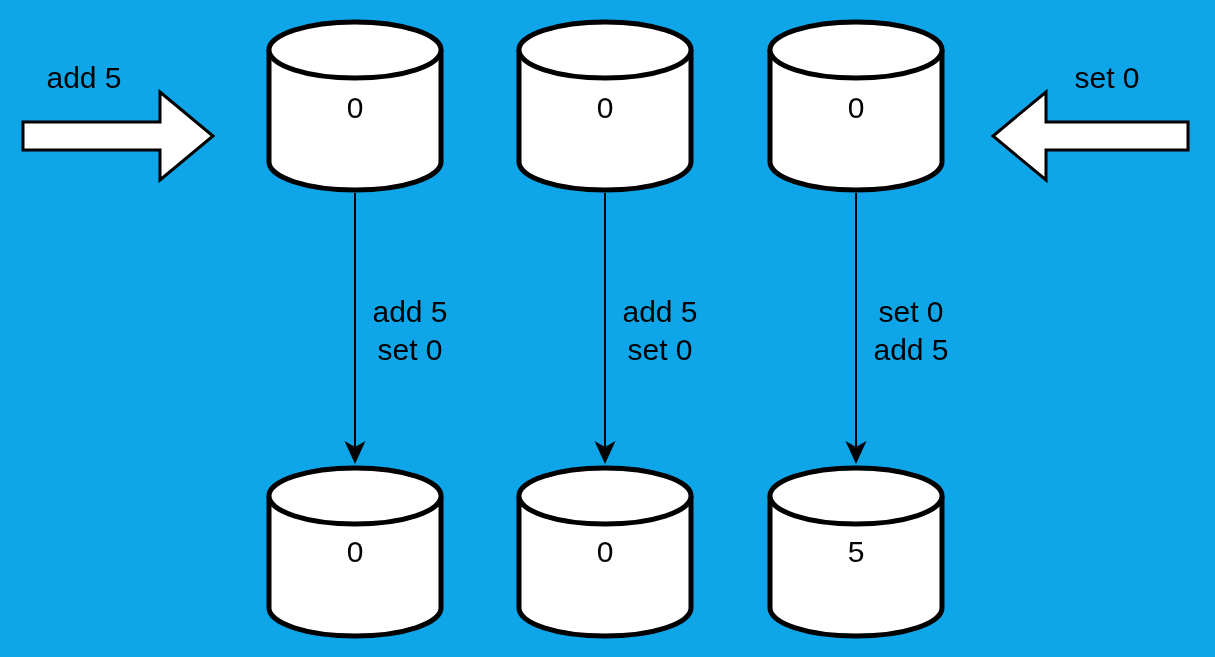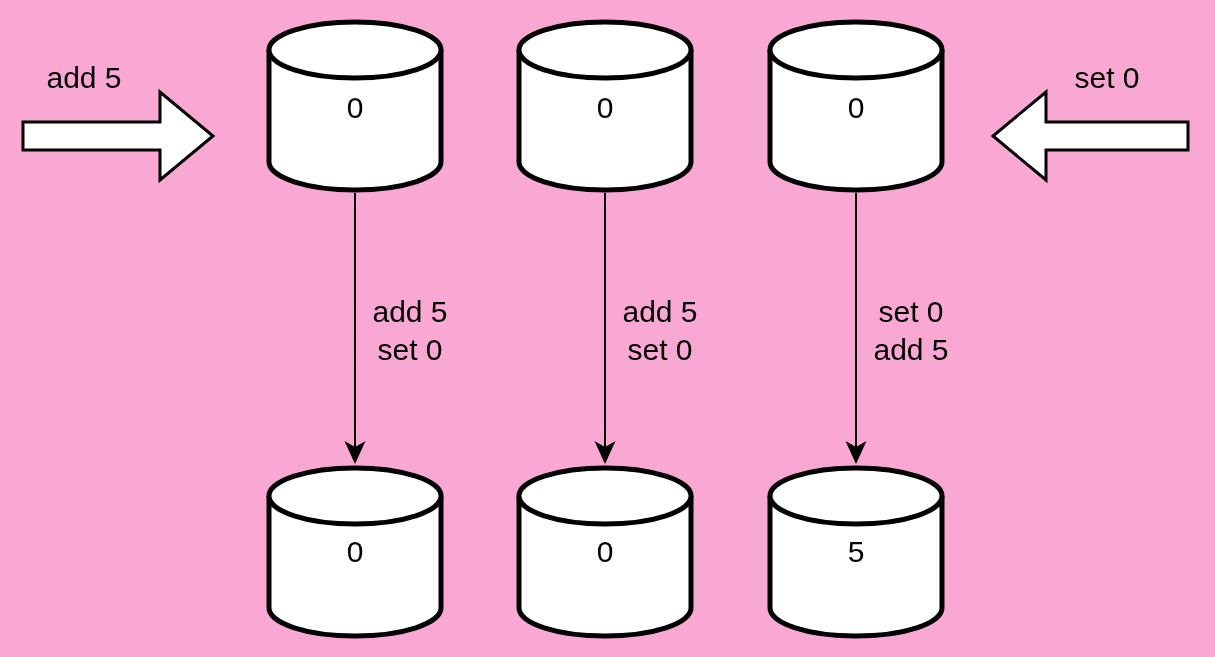--- a/index.html
+++ b/index.html
@@ -7,21 +7,21 @@
     padding: 0;
     background: #ffffff;
     width: 1215px;
     height: 657px;
     overflow: hidden;
   }
   .diagram-stage {
     position: relative;
     width: 1215px;
     height: 657px;
-    background: #f9a8d4;
+    background: #0ea5e9;
   }
   svg {
     display: block;
   }
   .shape {
     fill: #ffffff;
     stroke: #000000;
   }
   .cyl-stroke { stroke-width: 5; }
   .block-arrow { stroke-width: 3; stroke-linejoin: miter; }

